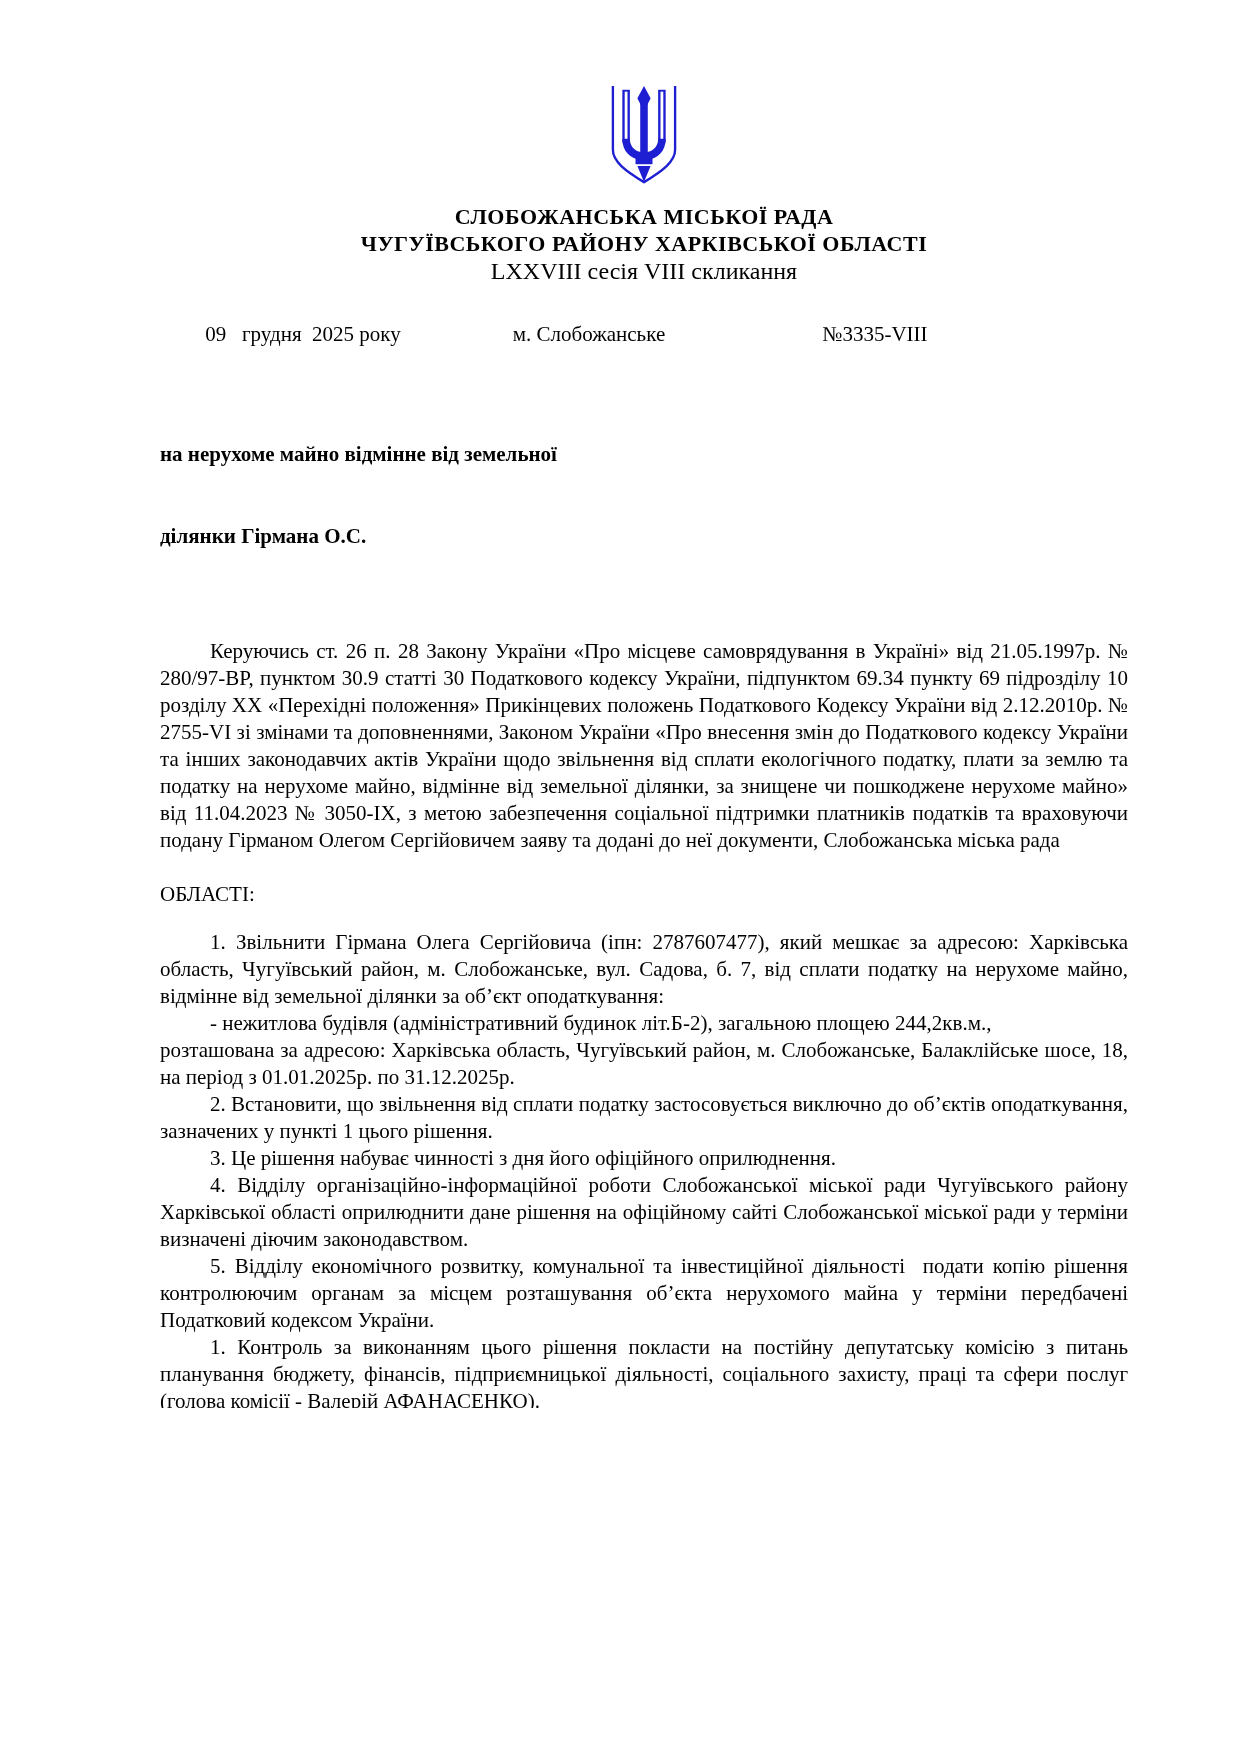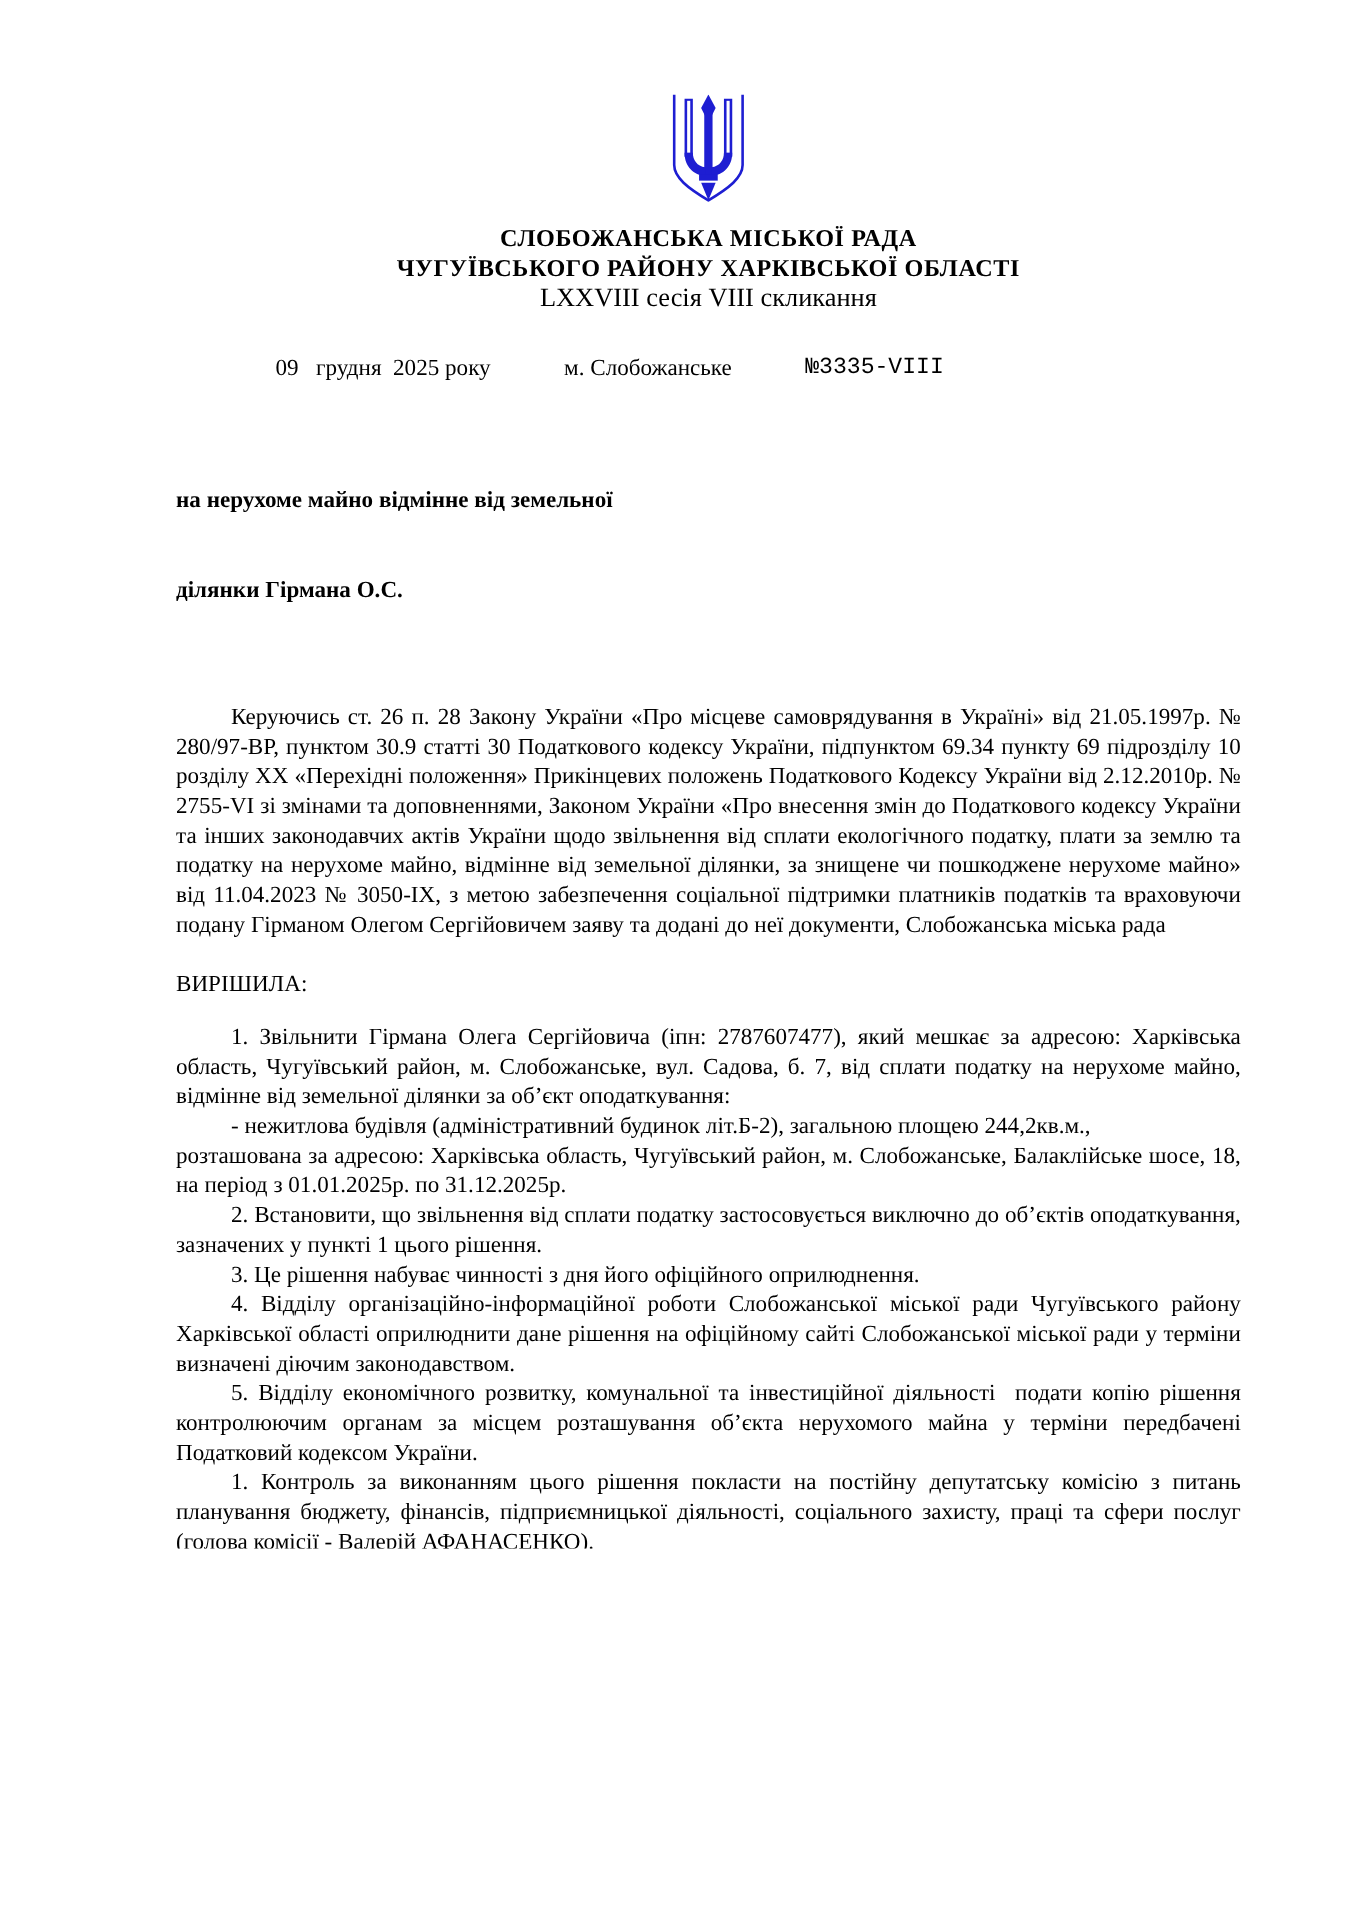--- a/index.html
+++ b/index.html
@@ -38,23 +38,23 @@
     font-weight: bold;
     font-size: 23px;
     margin-top: 31px;
     letter-spacing: 1px;
   }
   .meta-row {
     display: flex;
     margin-top: 36px;
     white-space: pre-wrap;
   }
-  .meta-date   { flex: 1; text-align: right; }
+  .meta-date   { flex: 1; text-align: center; }
   .meta-place  { flex: 1; text-align: center; }
-  .meta-number { flex: 1; text-align: left; padding-right: 110px; box-sizing: border-box; font-family: Liberation Mono, monospace; }
+  .meta-number { flex: 1; text-align: center; padding-right: 110px; box-sizing: border-box; }
   .subject {
     margin-top: 38px;
     font-weight: bold;
     white-space: pre-wrap;
   }
   .subject div { line-height: 28px; }
   .preamble {
     margin-top: 34px;
     text-align: justify;
     text-indent: 50px;
@@ -115,21 +115,21 @@
     <span class="meta-number">№3335-VIII</span>
   </div>
 
   <div class="subject">
     <div>на нерухоме майно відмінне від земельної</div>
     <div>ділянки Гірмана О.С.</div>
   </div>
 
   <div class="preamble">Керуючись ст. 26 п. 28 Закону України «Про місцеве самоврядування в Україні» від 21.05.1997р. № 280/97-ВР, пунктом 30.9 статті 30 Податкового кодексу України, підпунктом 69.34 пункту 69 підрозділу 10 розділу ХХ «Перехідні положення» Прикінцевих положень Податкового Кодексу України від 2.12.2010р. № 2755-VI зі змінами та доповненнями, Законом України «Про внесення змін до Податкового кодексу України та інших законодавчих актів України щодо звільнення від сплати екологічного податку, плати за землю та податку на нерухоме майно, відмінне від земельної ділянки, за знищене чи пошкоджене нерухоме майно» від 11.04.2023 № 3050-IX, з метою забезпечення соціальної підтримки платників податків та враховуючи подану Гірманом Олегом Сергійовичем заяву та додані до неї документи, Слобожанська міська рада</div>
 
-  <div class="resolved">ВИРІШИЛА:</div>
+  <div class="resolved">ОБЛАСТІ:</div>
 
   <div class="items">
     <div class="decision-item">1. Звільнити Гірмана Олега Сергійовича (іпн: 2787607477), який мешкає за адресою: Харківська область, Чугуївський район, м. Слобожанське, вул. Садова, б. 7, від сплати податку на нерухоме майно, відмінне від земельної ділянки за об’єкт оподаткування:</div>
     <div class="decision-item">- нежитлова будівля (адміністративний будинок літ.Б-2), загальною площею 244,2кв.м.,
 розташована за адресою: Харківська область, Чугуївський район, м. Слобожанське, Балаклійське шосе, 18, на період з 01.01.2025р. по 31.12.2025р.</div>
     <div class="decision-item">2. Встановити, що звільнення від сплати податку застосовується виключно до об’єктів оподаткування, зазначених у пункті 1 цього рішення.</div>
     <div class="decision-item">3. Це рішення набуває чинності з дня його офіційного оприлюднення.</div>
     <div class="decision-item">4. Відділу організаційно-інформаційної роботи Слобожанської міської ради Чугуївського району Харківської області оприлюднити дане рішення на офіційному сайті Слобожанської міської ради у терміни визначені діючим законодавством.</div>
     <div class="decision-item">5. Відділу економічного розвитку, комунальної та інвестиційної діяльності  подати копію рішення контролюючим органам за місцем розташування об’єкта нерухомого майна у терміни передбачені Податковий кодексом України.</div>
     <div class="decision-item">1. Контроль за виконанням цього рішення покласти на постійну депутатську комісію з питань планування бюджету, фінансів, підприємницької діяльності, соціального захисту, праці та сфери послуг (голова комісії - Валерій АФАНАСЕНКО).</div>

